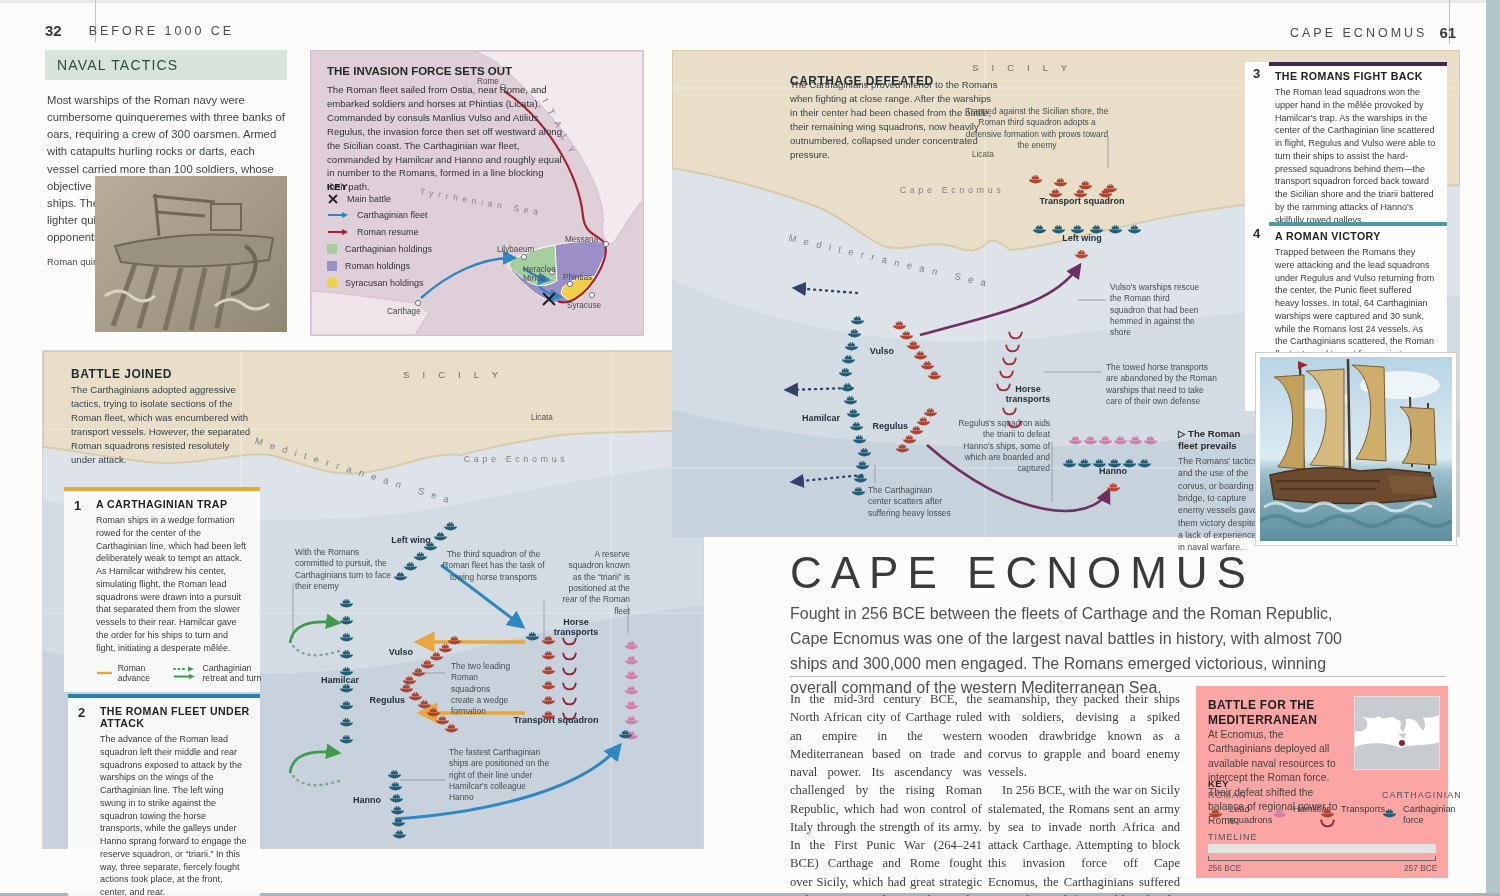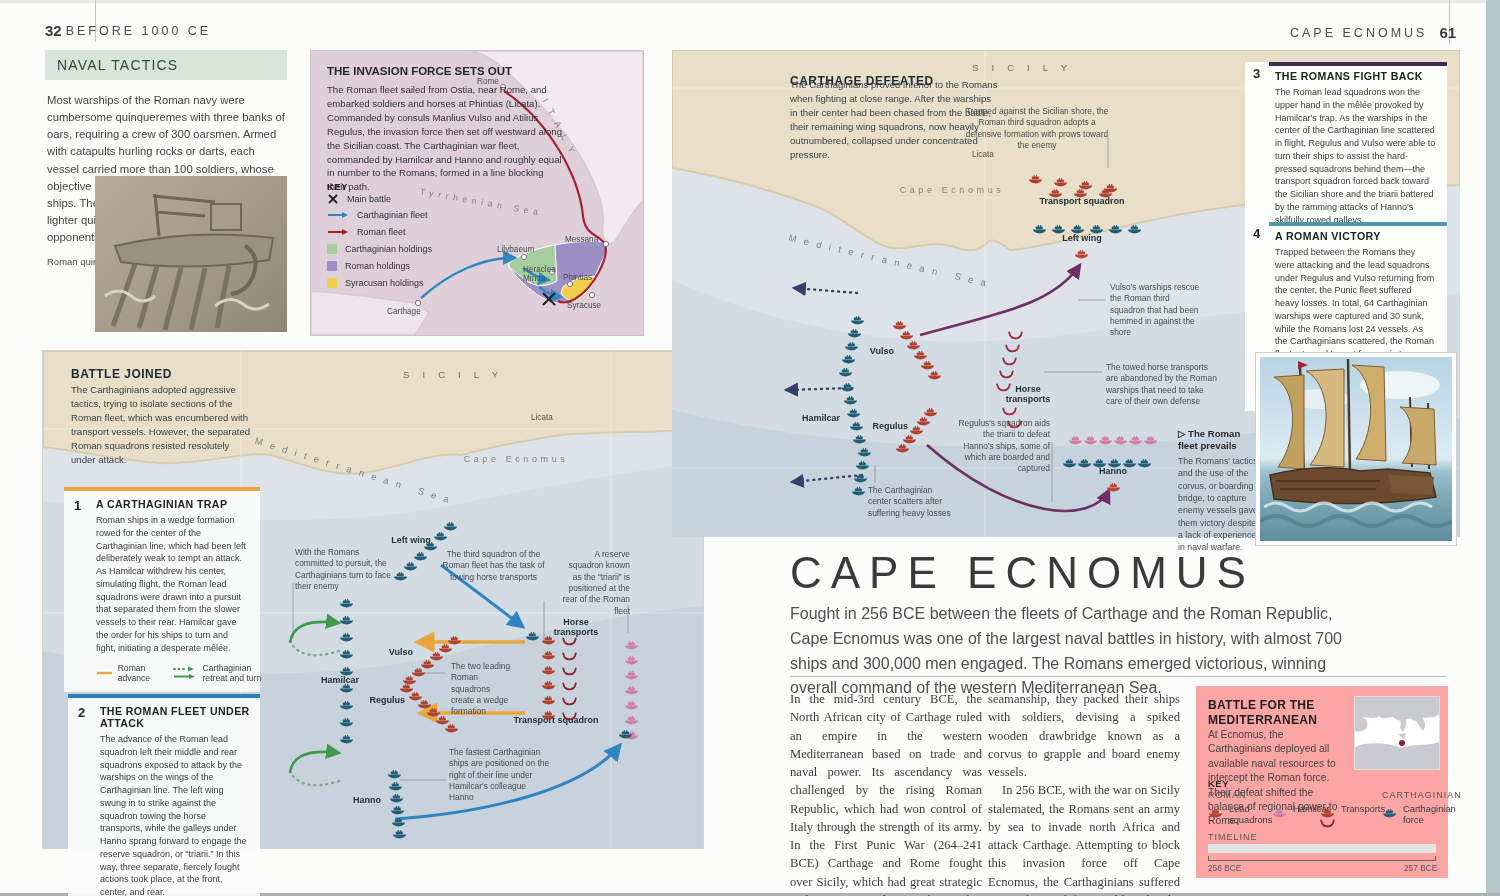--- a/index.html
+++ b/index.html
@@ -61,21 +61,21 @@
 </head>
 <body>
 
 <div class="sheet">
 
   <div class="abs" style="left:0;top:0;width:1500px;height:3px;background:#e9e9e7;"></div>
   <div class="abs" style="left:1486px;top:0;width:14px;height:896px;background:#b5c6ca;"></div>
   <div class="abs" style="left:0;top:893px;width:1500px;height:3px;background:#aab4b6;"></div>
 
   <div class="abs hairline" style="left:95px;top:0;height:42px;"></div>
-  <div class="abs" style="left:45px;top:22px;display:flex;align-items:center;gap:4px;">
+  <div class="abs" style="left:45px;top:22px;display:flex;align-items:center;gap:27px;">
     <span class="folio">32</span>
     <span class="runhead">BEFORE 1000 CE</span>
   </div>
   <div class="abs hairline" style="left:1449px;top:0;height:44px;"></div>
   <div class="abs" style="left:1290px;top:24px;display:flex;align-items:center;gap:12px;">
     <span class="runhead">CAPE ECNOMUS</span>
     <span class="folio">61</span>
   </div>
 
   <div class="abs" style="left:45px;top:50px;width:242px;">
@@ -138,21 +138,21 @@
           <path d="M1,4 L16,4" stroke="#2f86c2" stroke-width="2"></path>
           <path d="M15,1 L21,4 L15,7 Z" fill="#2f86c2"></path>
         </svg>
       <span>Carthaginian fleet</span>
     </div>
     <div class="abs key-row" style="left:16px;top:176px;">
       <svg width="22" height="8">
           <path d="M1,4 L16,4" stroke="#a81e33" stroke-width="2"></path>
           <path d="M15,1 L21,4 L15,7 Z" fill="#a81e33"></path>
         </svg>
-      <span>Roman fleet</span>
+      <span>Roman resume</span>
     </div>
     <div class="abs key-row" style="left:16px;top:193px;">
       <span class="swatch" style="background:#a6cfa0;"></span>
       <span>Carthaginian holdings</span>
     </div>
     <div class="abs key-row" style="left:16px;top:210px;">
       <span class="swatch" style="background:#9b8fc6;"></span>
       <span>Roman holdings</span>
     </div>
     <div class="abs key-row" style="left:16px;top:227px;">

